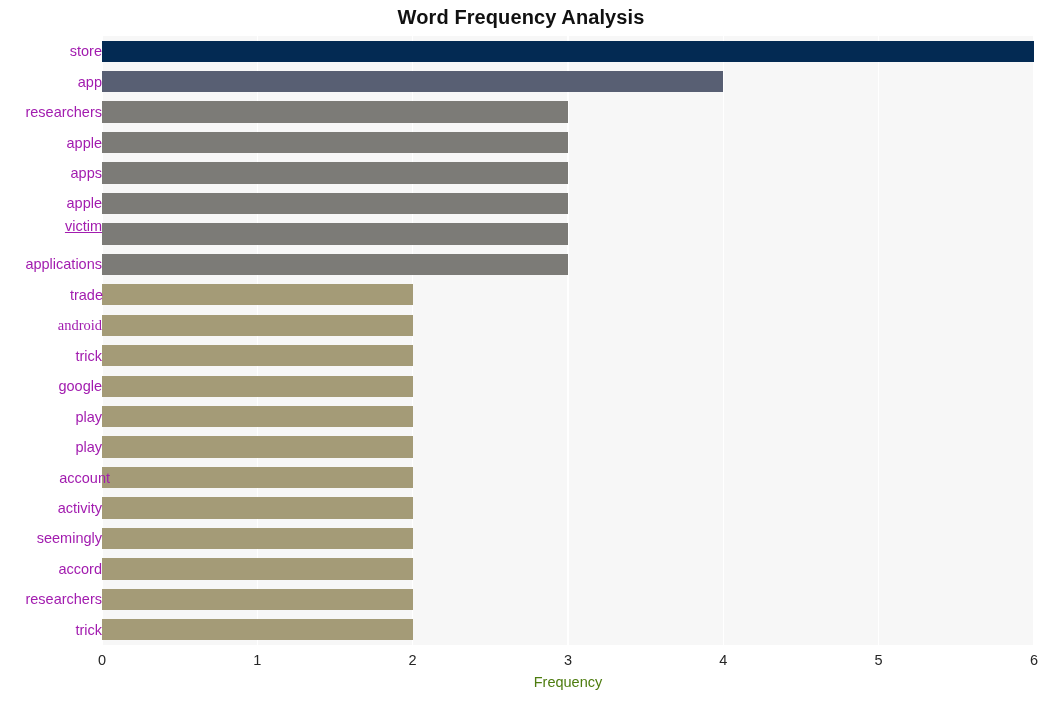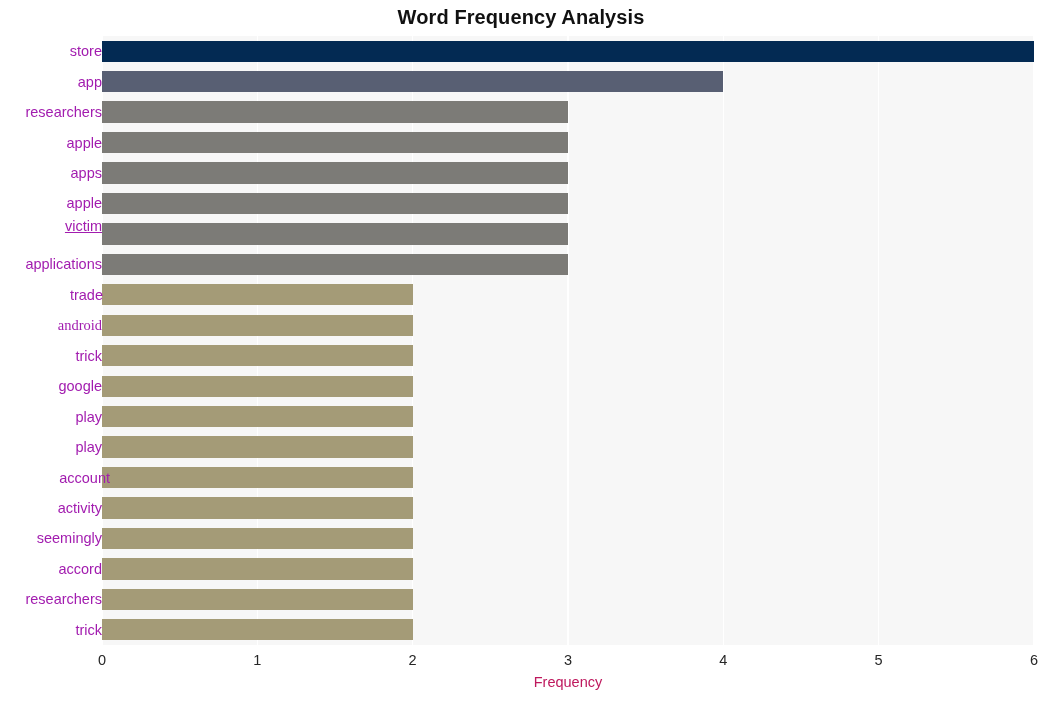--- a/index.html
+++ b/index.html
@@ -80,21 +80,21 @@
     font-size: 14.5px;
     color: #262626;
   }
   #xaxis-label {
     position: absolute;
     left: 102px;
     top: 674px;
     width: 932px;
     text-align: center;
     font-size: 14.5px;
-    color: #be185d;
+    color: #4d7c0f;
   }
 </style>
 </head>
 <body>
 
 <div id="figure">
 
   <div id="chart-title">Word Frequency Analysis</div>
 
   <div id="plot-area">

